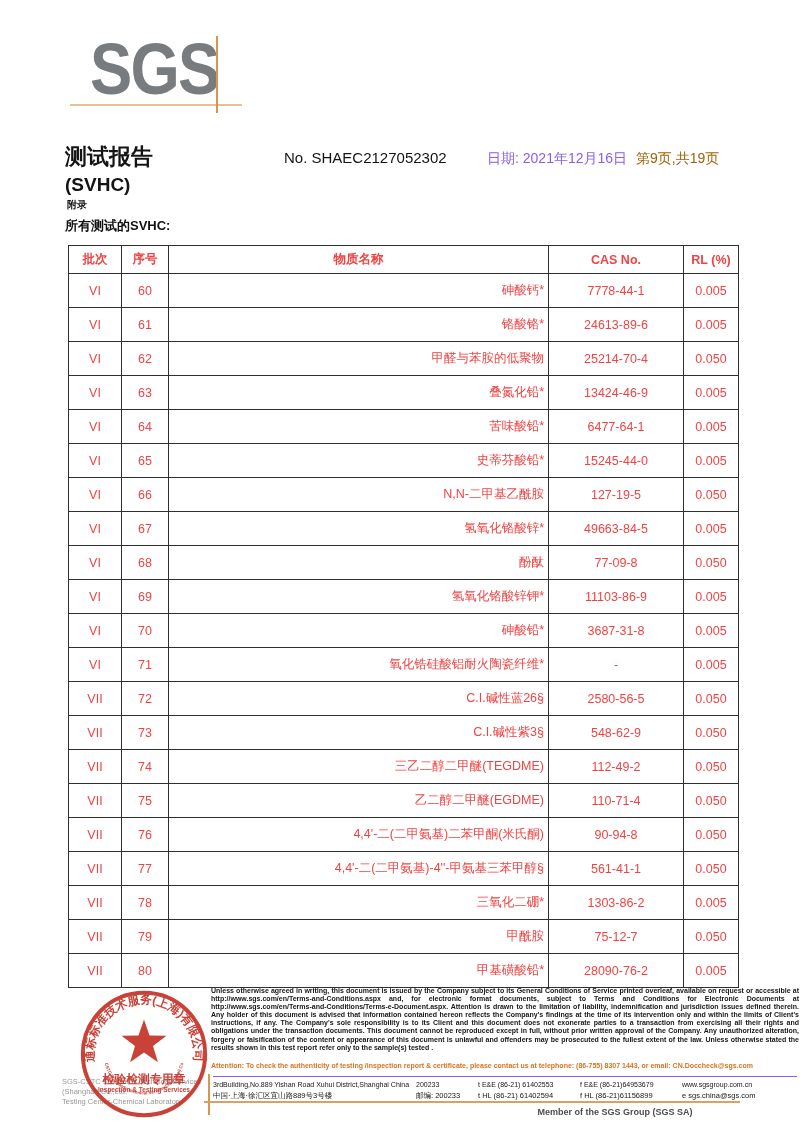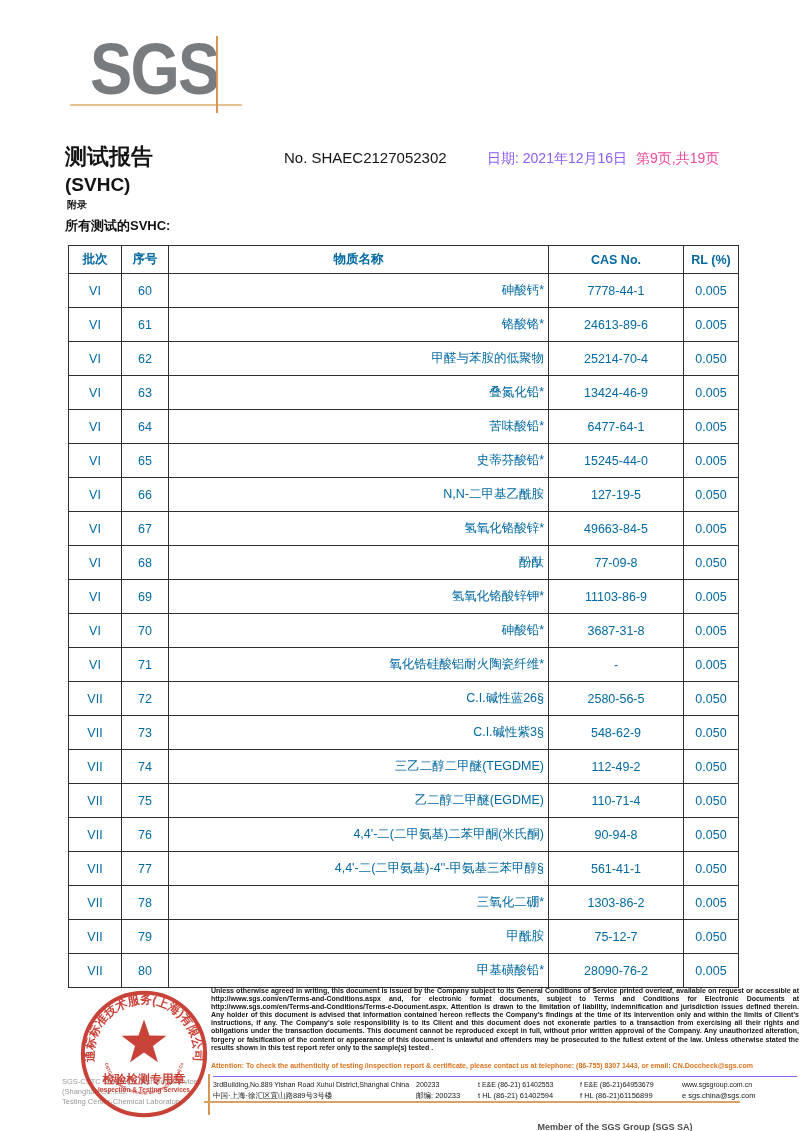--- a/index.html
+++ b/index.html
@@ -16,29 +16,29 @@
     color:#797c7f; letter-spacing:-2px;
     transform:scaleX(0.88); transform-origin:left top;
   }
   .mark-h-top { position:absolute; left:70px; top:104px; width:172px; height:2px; background:#e7c195; }
   .mark-v-top { position:absolute; left:216px; top:36px; width:2px; height:77px; background:#d89551; }
 
   .report-title { position:absolute; left:65px; top:142px; font-size:22px; font-weight:bold; color:#141414; }
   .report-subtitle { position:absolute; left:65px; top:174px; font-size:19px; font-weight:bold; color:#141414; }
   .report-no { position:absolute; left:284px; top:149px; font-size:15px; color:#141414; }
   .report-date { position:absolute; left:487px; top:150px; font-size:14px; color:#8b5cf6; }
-  .report-page-info { position:absolute; left:636px; top:150px; font-size:14px; color:#ec4899; }
+  .report-page-info { position:absolute; left:636px; top:150px; font-size:14px; color:#a16207; }
   .appendix { position:absolute; left:67px; top:198px; font-size:10px; font-weight:bold; }
   .section-heading { position:absolute; left:65px; top:217px; font-size:13px; font-weight:bold; }
 
   
   table.svhc {
     position:absolute; left:68px; top:245px; width:670px;
     border-collapse:collapse; table-layout:fixed;
-    font-size:12.5px; color:#0369a1;border-radius:12px;
+    font-size:12.5px; color:#ef4444;border-radius:12px;
   }
   table.svhc th, table.svhc td { border:1px solid #2f2f2f; padding:0 4px; }
   table.svhc th { height:28px; font-weight:bold; text-align:center; }
   table.svhc td { height:34px; text-align:center; }
   table.svhc td.c-name { text-align:right; }
 
   
   .company-lines { position:absolute; left:62px; top:1077px; width:160px;
     font-size:7.5px; line-height:10px; color:#989896; }
   .stamp { position:absolute; left:70px; top:980px; width:148px; height:148px; opacity:0.92; }
@@ -55,21 +55,21 @@
   .addr-row .a1 { width:203px; }
   .addr-row .a2 { width:62px; }
   .addr-row .a3 { width:102px; }
   .addr-row .a4 { width:102px; }
   .addr-row .a5 { flex:1; text-align:left; }
   .addr-cn { font-size:7.5px; }
 
   .mark-v-bottom { position:absolute; left:208px; top:1074px; width:2px; height:41px; background:#d89551; }
   .mark-h-bottom { position:absolute; left:204px; top:1101px; width:536px; height:2px; background:#d8a266; }
   .member-line { position:absolute; left:480px; top:1107px; width:270px; text-align:center;
-    font-size:9px; font-weight:bold; color:#4d4d4d;margin-top:15px; }
+    font-size:9px; font-weight:bold; color:#4d4d4d; }
 
   
   .stamp text, .stamp textPath { font-family:"Liberation Sans","DejaVu Sans",sans-serif; }
 </style>
 </head>
 <body>
 
 <div class="page">
 
   <div class="logo-text">SGS</div>

